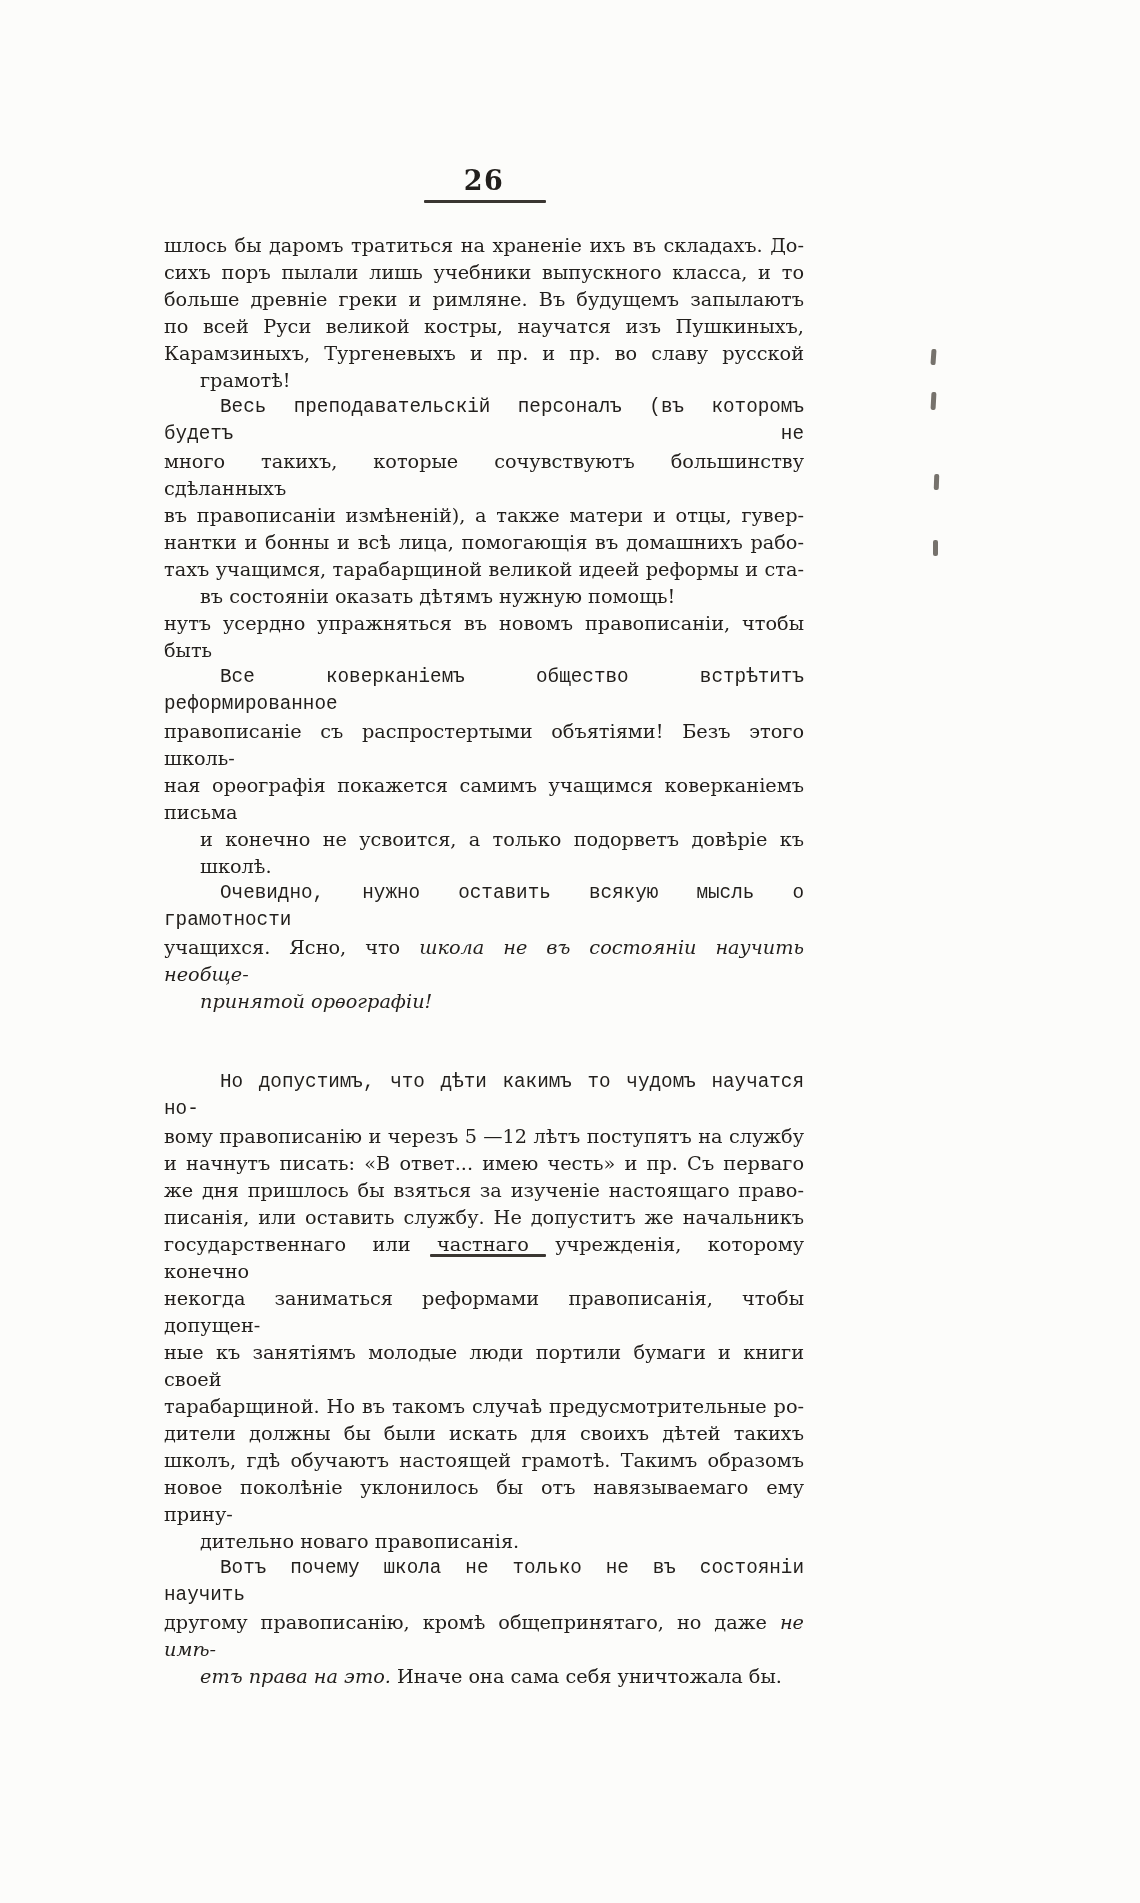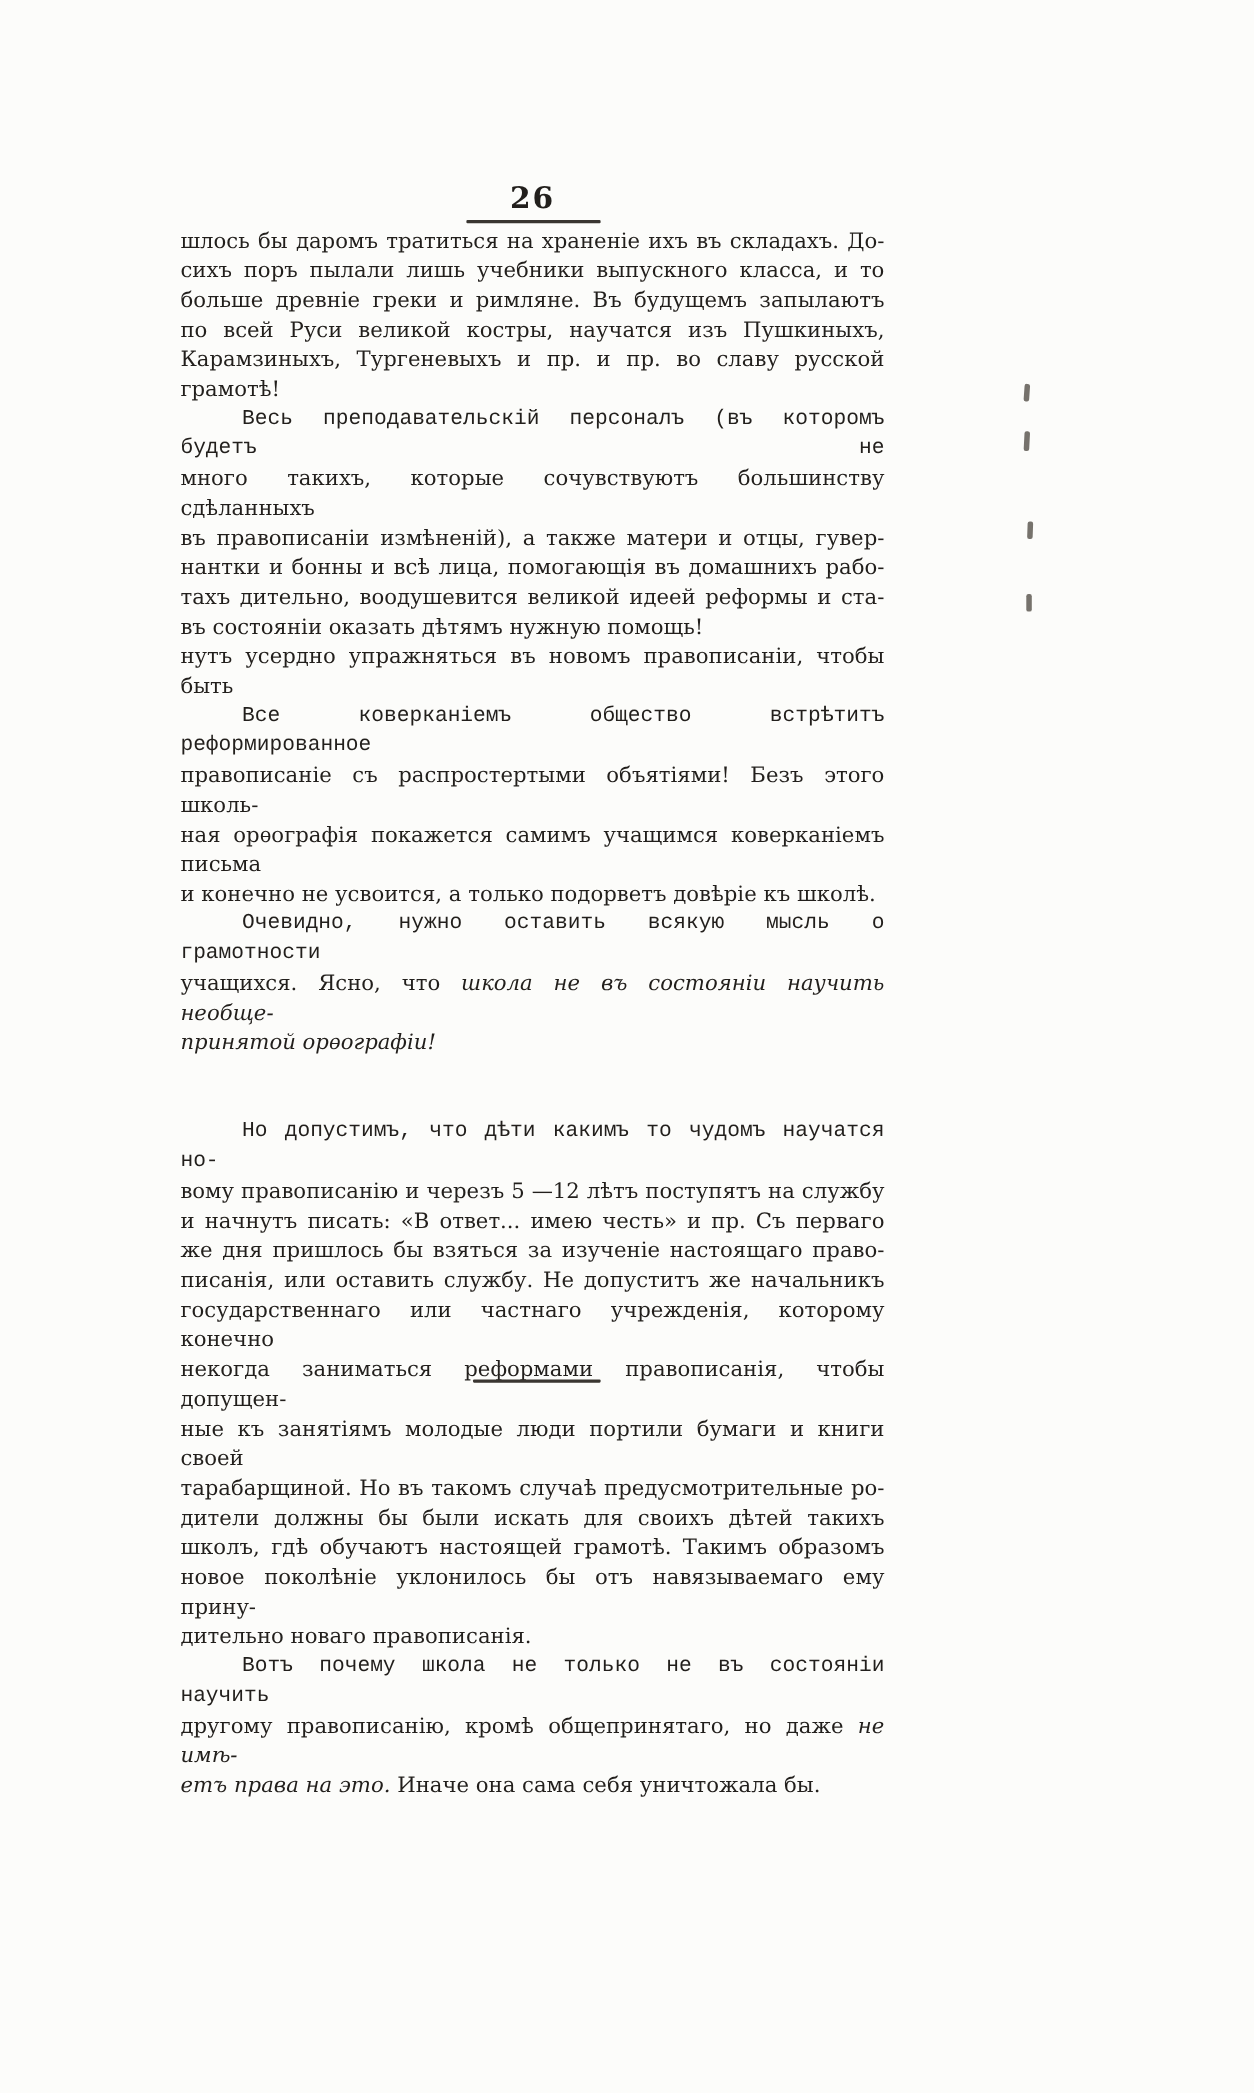--- a/index.html
+++ b/index.html
@@ -31,33 +31,33 @@
     position: absolute;
     top: 200px;
     left: 424px;
     width: 122px;
     height: 3px;
     background: var(--rule);
     border-radius: 1px;
   }
   .text-block {
     position: absolute;
-    top: 205px;
+    top: 232px;
     left: 164px;
     width: 640px;
     font-size: 19.3px;
     line-height: 27px;
   }
   .paragraph.section-gap { margin-top: 54px; }
   .line {
     text-align: justify;
     text-align-last: justify;
     min-height: 27px;
   }
-  .line.last { text-align-last: left; }
+  .line.last { text-align-last: left; margin-left: 36px; }
   .line.indent { text-indent: 56px; font-family: Liberation Mono, monospace; }
   .italic { font-style: italic; }
   .bottom-rule {
     position: absolute;
     top: 1254px;
     left: 430px;
     width: 116px;
     height: 2.5px;
     background: var(--rule);
     border-radius: 1px;
@@ -87,21 +87,21 @@
       <div class="line"><span>больше древніе греки и римляне. Въ будущемъ запылаютъ</span></div>
       <div class="line"><span>по всей Руси великой костры, научатся изъ Пушкиныхъ,</span></div>
       <div class="line"><span>Карамзиныхъ, Тургеневыхъ и пр. и пр. во славу русской</span></div>
       <div class="line last"><span>грамотѣ!</span></div>
     </div>
     <div class="paragraph">
       <div class="line indent"><span>Весь преподавательскій персоналъ (въ которомъ будетъ не</span></div>
       <div class="line"><span>много такихъ, которые сочувствуютъ большинству сдѣланныхъ</span></div>
       <div class="line"><span>въ правописаніи измѣненій), а также матери и отцы, гувер-</span></div>
       <div class="line"><span>нантки и бонны и всѣ лица, помогающія въ домашнихъ рабо-</span></div>
-      <div class="line"><span>тахъ дительно, воодушевится великой идеей реформы и ста-</span></div>
+      <div class="line"><span>тахъ учащимся, тарабарщиной великой идеей реформы и ста-</span></div>
       <div class="line last"><span>въ состояніи оказать дѣтямъ нужную помощь!</span></div>
       <div class="line"><span>нутъ усердно упражняться въ новомъ правописаніи, чтобы быть</span></div>
     </div>
     <div class="paragraph">
       <div class="line indent"><span>Все коверканіемъ общество встрѣтитъ реформированное</span></div>
       <div class="line"><span>правописаніе съ распростертыми объятіями! Безъ этого школь-</span></div>
       <div class="line"><span>ная орѳографія покажется самимъ учащимся коверканіемъ письма</span></div>
       <div class="line last"><span>и конечно не усвоится, а только подорветъ довѣріе къ школѣ.</span></div>
     </div>
     <div class="paragraph">

